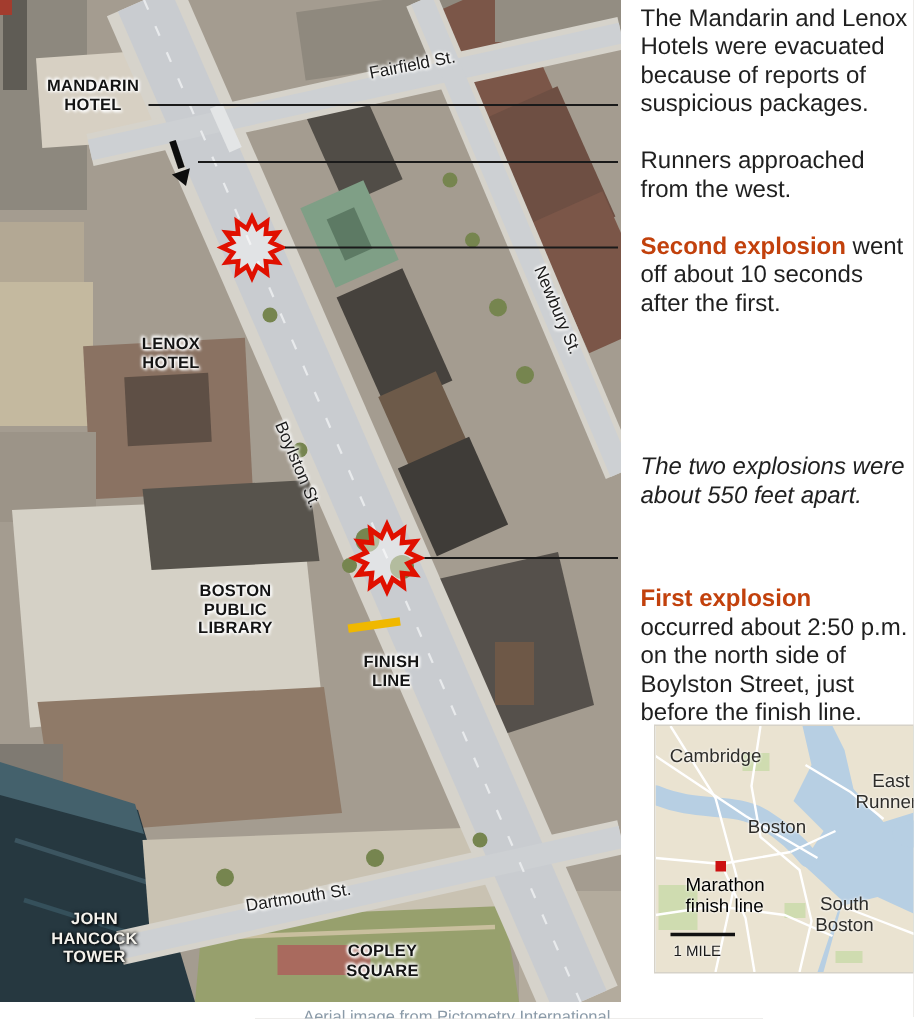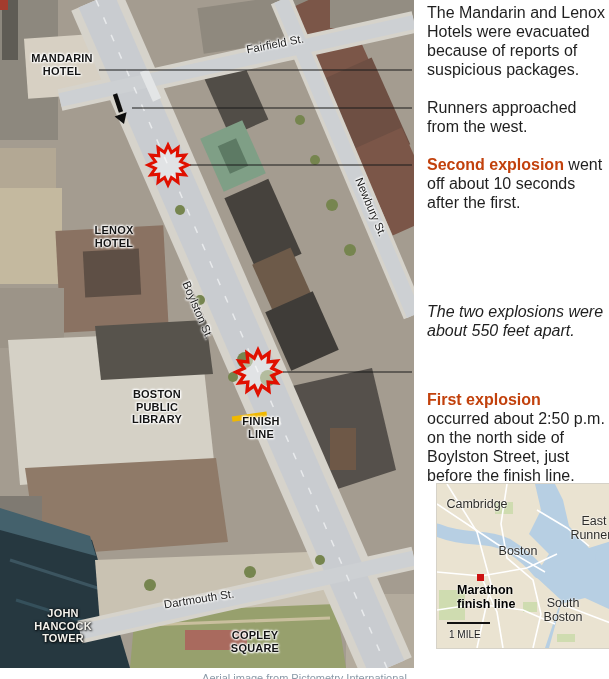--- a/index.html
+++ b/index.html
@@ -24,21 +24,21 @@
   .note{position:absolute;left:427px;width:180px;font-size:16px;line-height:19px;color:#1f1f1f;}
   .note b{color:#c2410c;}
   .note.italic{font-style:italic;margin-top:41px;}
 
   
   #inset{position:absolute;left:425px;top:484px;width:200px;height:164px;outline:1px solid #d6d2c8;overflow:hidden;margin-left:12px;}
   #inset svg{display:block;}
   .inset-label{position:absolute;transform:translate(-50%,-50%);font-size:12.5px;color:#2e2d2a;
     text-align:center;white-space:pre-line;line-height:13.5px;
     text-shadow:0 0 2px rgba(255,255,255,.9),0 0 2px rgba(255,255,255,.9);}
-  .inset-label.bold{font-weight:bold;color:#000;font-size:12.5px;text-align:left;transform:none;}
+  .inset-label.bold{font-weight:normal;color:#000;font-size:12.5px;text-align:left;transform:none;}
   .inset-label.scale{font-size:10px;color:#1a1a1a;transform:none;text-align:left;}
 
   
   #credit{position:absolute;left:0;top:672px;width:609px;text-align:center;font-size:11px;color:#8a9aa8;}
 </style>
 </head>
 <body>
 
 <div id="stage">
 
@@ -129,21 +129,21 @@
       <use href="#starburst" x="0" y="0" transform="translate(258,372) scale(1.1)"></use>
     </svg>
 
     <div class="map-label" style="left:62px;top:64px;">MANDARIN
 HOTEL</div>
     <div class="map-label" style="left:114px;top:236px;">LENOX
 HOTEL</div>
     <div class="map-label" style="left:157px;top:407px;">BOSTON
 PUBLIC
 LIBRARY</div>
-    <div class="map-label" style="left:261px;top:427px;text-align:center;">FINISH
+    <div class="map-label" style="left:261px;top:448px;text-align:center;">FINISH
 LINE</div>
     <div class="map-label light" style="left:63px;top:626px;">JOHN
 HANCOCK
 TOWER</div>
     <div class="map-label" style="left:255px;top:641px;">COPLEY
 SQUARE</div>
 
     <div class="street-label" style="left:275px;top:44px;transform:translate(-50%,-50%) rotate(-11deg);font-weight:normal;">Fairfield St.</div>
     <div class="street-label" style="left:371px;top:207px;transform:translate(-50%,-50%) rotate(67deg);font-weight:normal;">Newbury St.</div>
     <div class="street-label" style="left:198px;top:310px;transform:translate(-50%,-50%) rotate(67deg);font-weight:normal;">Boylston St.</div>

